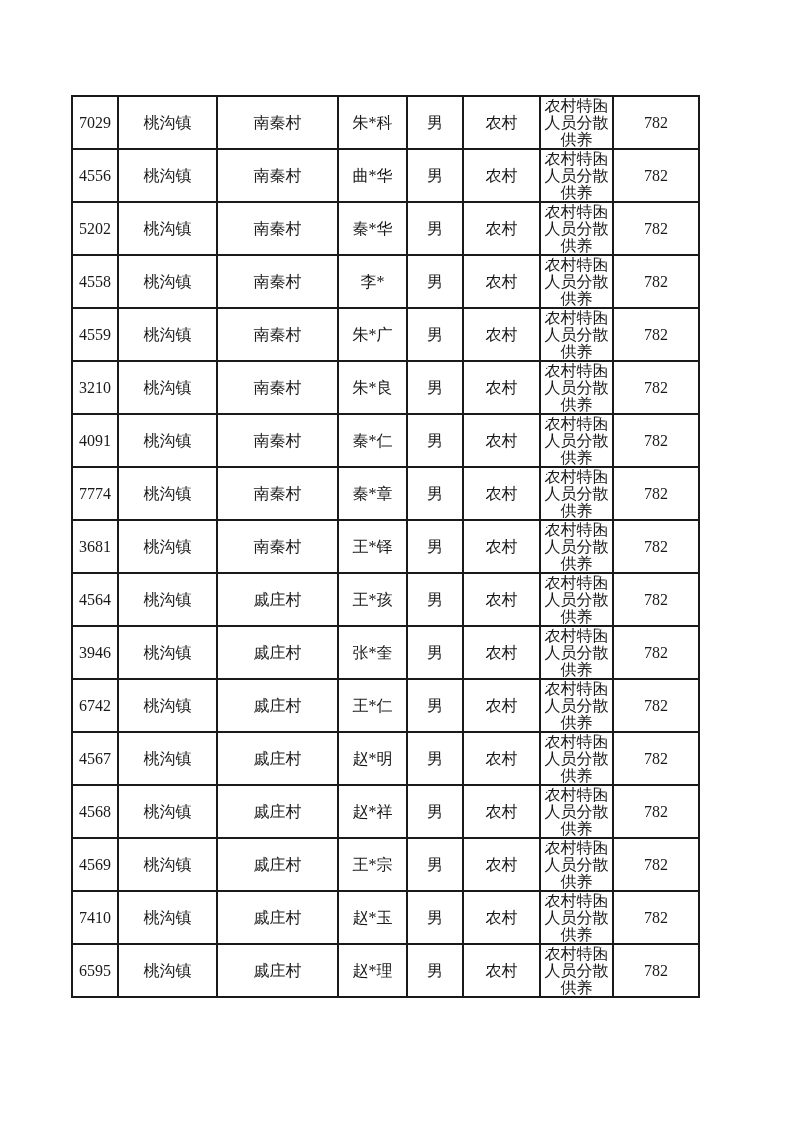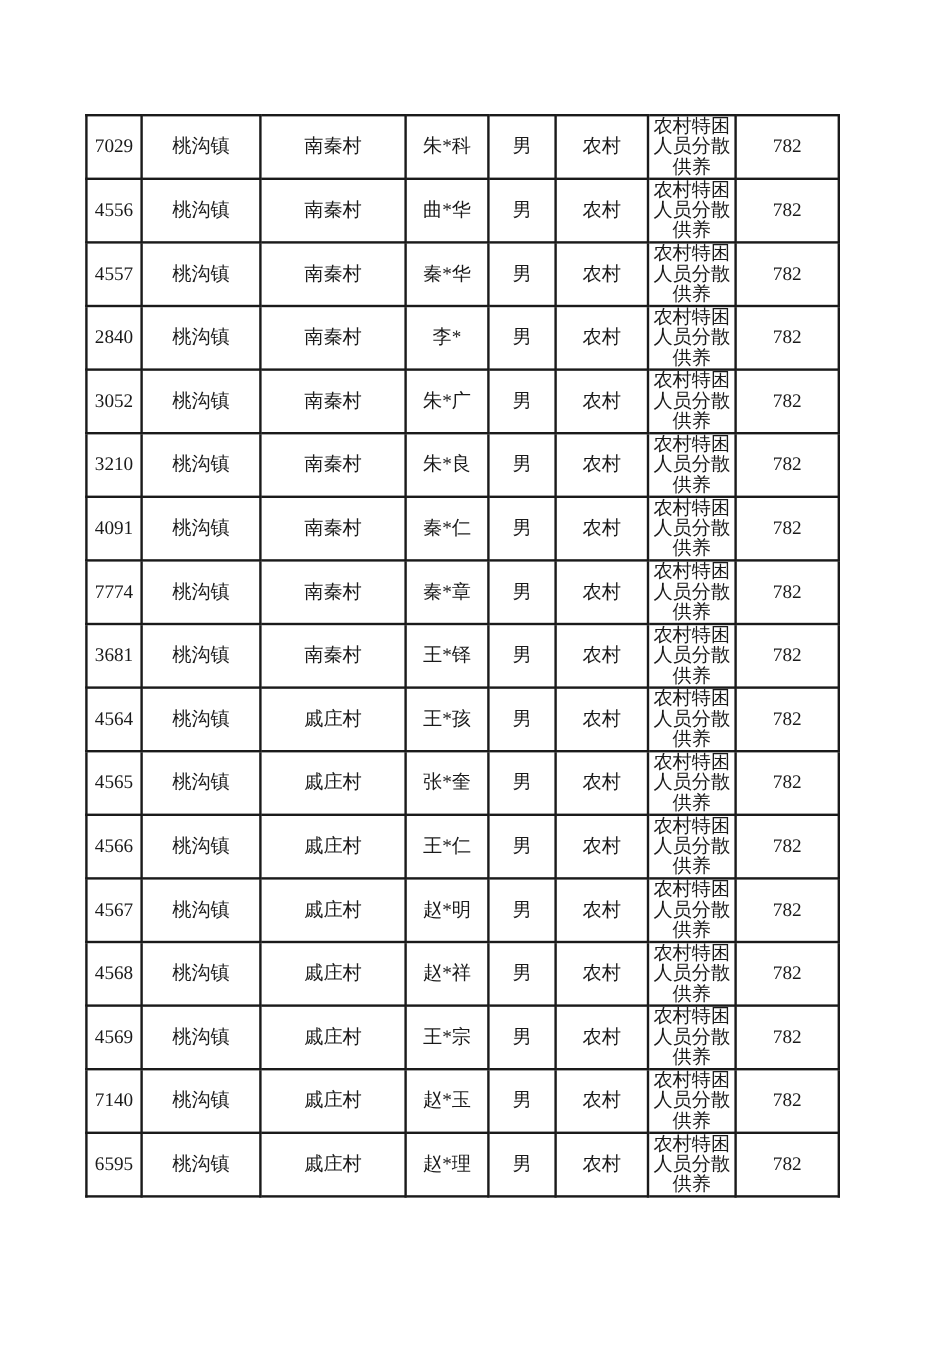--- a/index.html
+++ b/index.html
@@ -32,20 +32,21 @@
     font-size: 16px;
     line-height: 19px;
     height: 50px;
     padding: 0;
     overflow: hidden;
     word-break: break-all;
   }
   table.roster td.category {
     line-height: 17px;
     padding: 0 1px;
+    border-radius: 18px;
   }
 </style>
 </head>
 <body>
 
 <div class="sheet">
   <table class="roster">
     <colgroup>
       <col style="width:46px">
       <col style="width:99px">
@@ -71,41 +72,41 @@
     <td>4556</td>
     <td>桃沟镇</td>
     <td>南秦村</td>
     <td>曲*华</td>
     <td>男</td>
     <td>农村</td>
     <td class="category">农村特困人员分散供养</td>
     <td>782</td>
   </tr>
         <tr>
-    <td>4557</td>
+    <td>5202</td>
     <td>桃沟镇</td>
     <td>南秦村</td>
     <td>秦*华</td>
     <td>男</td>
     <td>农村</td>
     <td class="category">农村特困人员分散供养</td>
     <td>782</td>
   </tr>
         <tr>
-    <td>2840</td>
+    <td>4558</td>
     <td>桃沟镇</td>
     <td>南秦村</td>
     <td>李*</td>
     <td>男</td>
     <td>农村</td>
     <td class="category">农村特困人员分散供养</td>
     <td>782</td>
   </tr>
         <tr>
-    <td>3052</td>
+    <td>4559</td>
     <td>桃沟镇</td>
     <td>南秦村</td>
     <td>朱*广</td>
     <td>男</td>
     <td>农村</td>
     <td class="category">农村特困人员分散供养</td>
     <td>782</td>
   </tr>
         <tr>
     <td>3210</td>
@@ -151,31 +152,31 @@
     <td>4564</td>
     <td>桃沟镇</td>
     <td>戚庄村</td>
     <td>王*孩</td>
     <td>男</td>
     <td>农村</td>
     <td class="category">农村特困人员分散供养</td>
     <td>782</td>
   </tr>
         <tr>
-    <td>4565</td>
+    <td>3946</td>
     <td>桃沟镇</td>
     <td>戚庄村</td>
     <td>张*奎</td>
     <td>男</td>
     <td>农村</td>
     <td class="category">农村特困人员分散供养</td>
     <td>782</td>
   </tr>
         <tr>
-    <td>4566</td>
+    <td>6742</td>
     <td>桃沟镇</td>
     <td>戚庄村</td>
     <td>王*仁</td>
     <td>男</td>
     <td>农村</td>
     <td class="category">农村特困人员分散供养</td>
     <td>782</td>
   </tr>
         <tr>
     <td>4567</td>
@@ -201,21 +202,21 @@
     <td>4569</td>
     <td>桃沟镇</td>
     <td>戚庄村</td>
     <td>王*宗</td>
     <td>男</td>
     <td>农村</td>
     <td class="category">农村特困人员分散供养</td>
     <td>782</td>
   </tr>
         <tr>
-    <td>7140</td>
+    <td>7410</td>
     <td>桃沟镇</td>
     <td>戚庄村</td>
     <td>赵*玉</td>
     <td>男</td>
     <td>农村</td>
     <td class="category">农村特困人员分散供养</td>
     <td>782</td>
   </tr>
         <tr>
     <td>6595</td>

